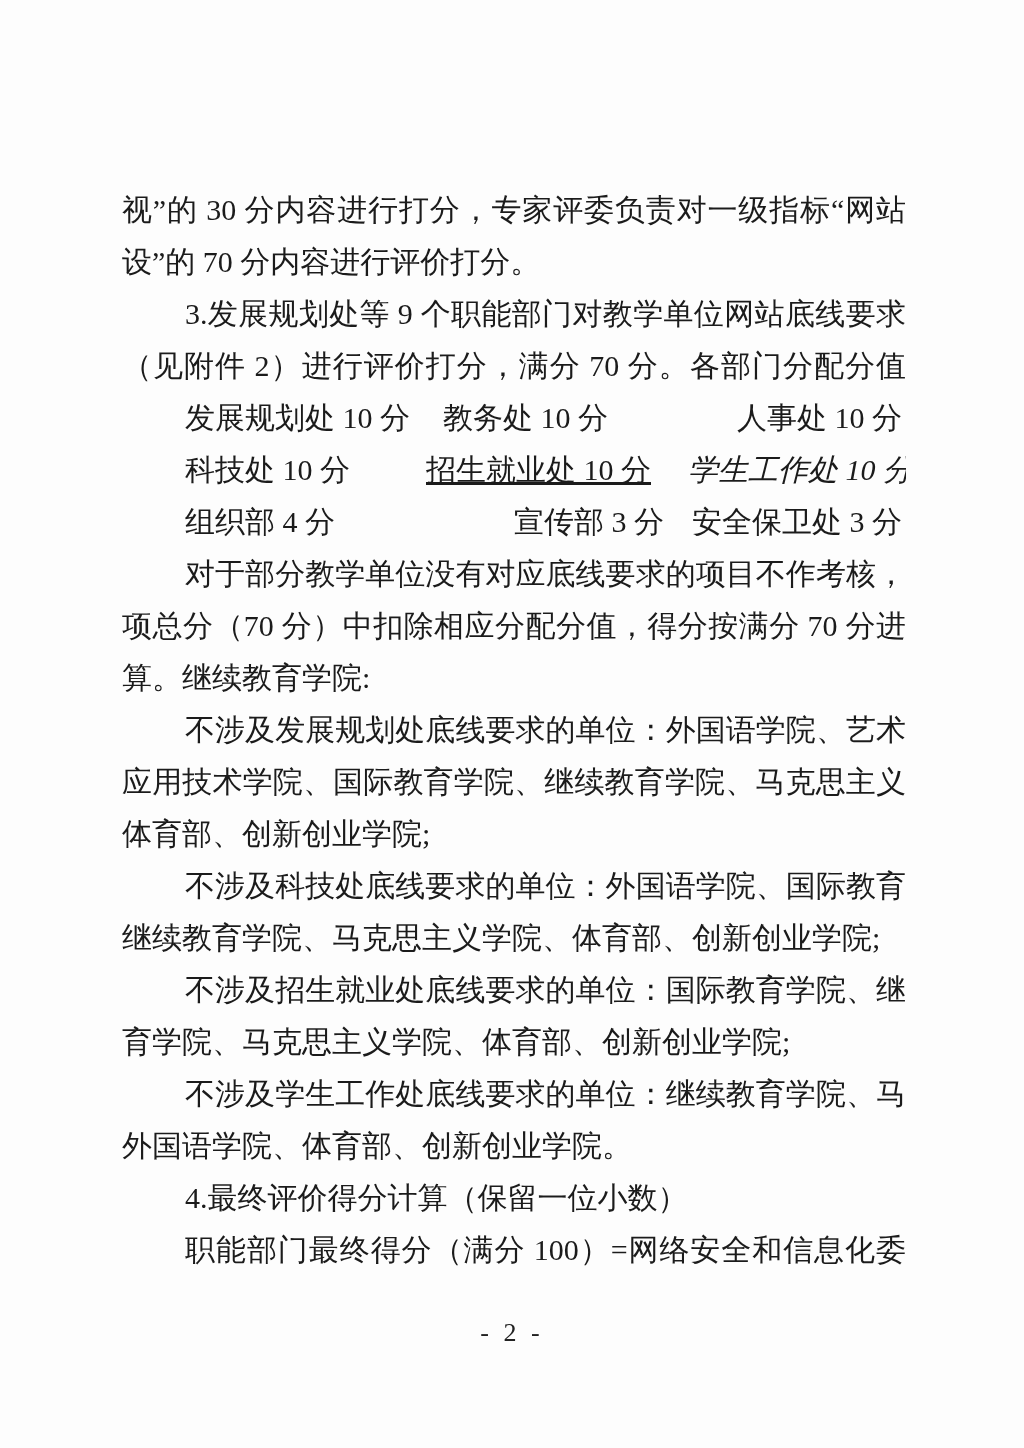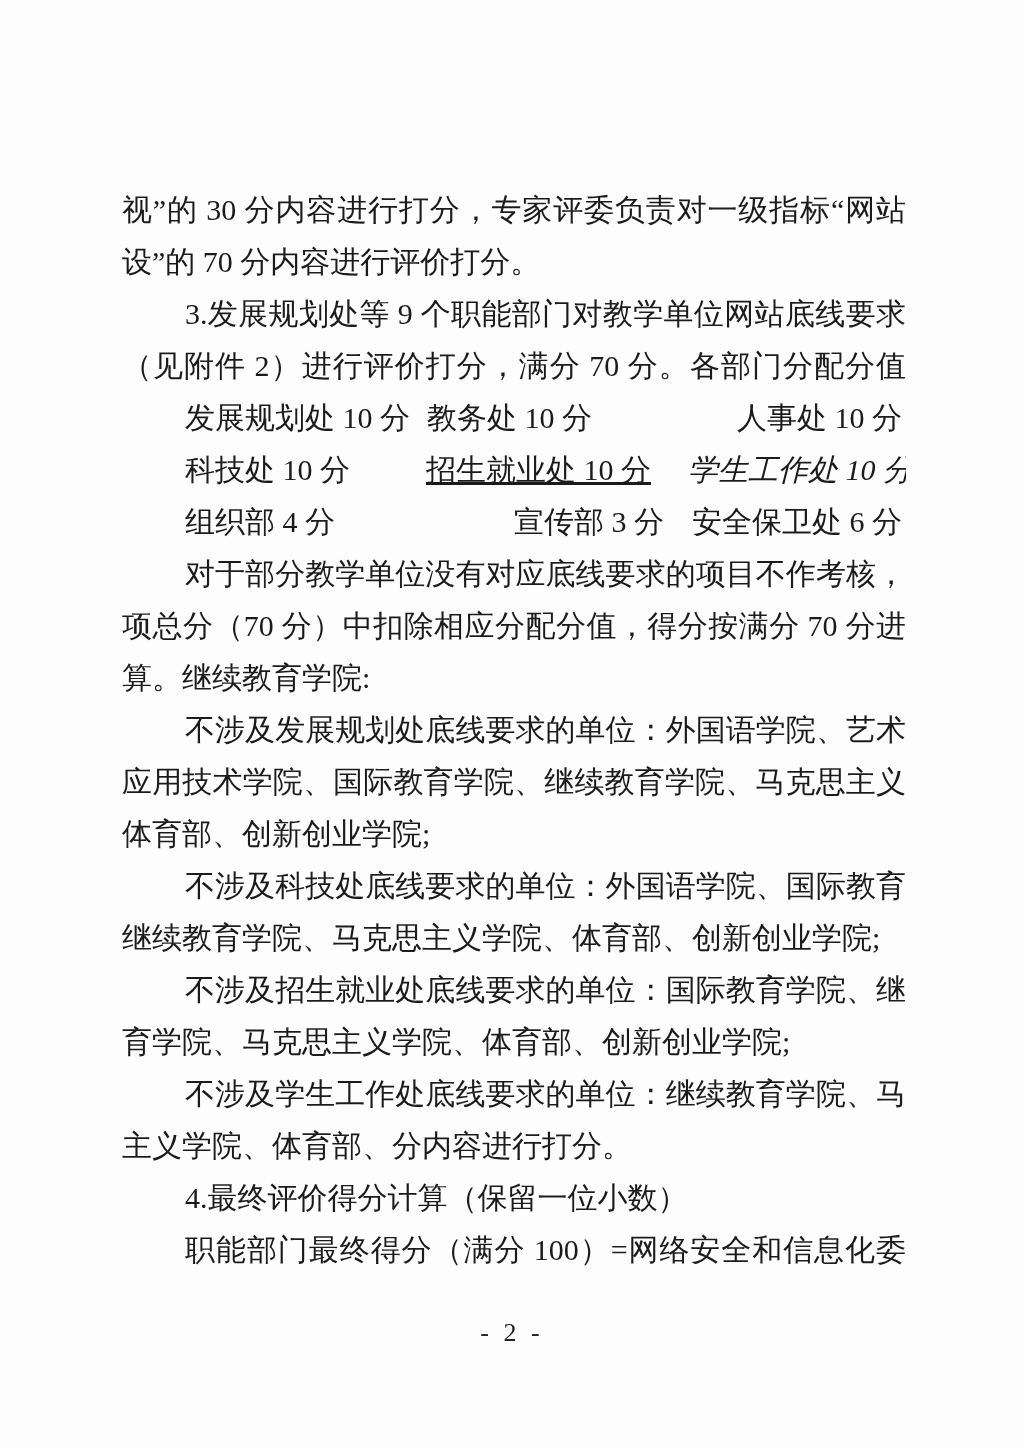--- a/index.html
+++ b/index.html
@@ -34,21 +34,21 @@
     text-align: justify;
     text-align-last: justify;
     text-justify: inter-character;
   }
   
   .ind { text-indent: 63px; }
   
   .row { position: relative; }
   .row .c { position: absolute; top: 0; white-space: nowrap; }
   .r0c0, .r1c0, .r2c0 { left: 63px; }
-  .r0c1 { left: 305px; }
+  .r0c1 { left: 321px; }
   .r0c2 { left: 615px; }
   .r1c1 { left: 304px; text-decoration: underline; }
   .r1c2 { left: 566px; font-style: italic; }
   .r2c1 { left: 392px; }
   .r2c2 { left: 570px; }
   .pagenum {
     position: absolute;
     left: 0; top: 1318px;
     width: 1024px;
     text-align: center;
@@ -74,34 +74,34 @@
       <span class="c r0c2">人事处 10 分</span>
     </div>
     <div class="ln row">
       <span class="c r1c0">科技处 10 分</span>
       <span class="c r1c1">招生就业处 10 分</span>
       <span class="c r1c2">学生工作处 10 分</span>
     </div>
     <div class="ln row">
       <span class="c r2c0">组织部 4 分</span>
       <span class="c r2c1">宣传部 3 分</span>
-      <span class="c r2c2">安全保卫处 6 分</span>
+      <span class="c r2c2">安全保卫处 3 分</span>
     </div>
 
     <p class="ln j ind">对于部分教学单位没有对应底线要求的项目不作考核，在此</p>
     <p class="ln j">项总分（70 分）中扣除相应分配分值，得分按满分 70 分进行折</p>
     <p class="ln">算。继续教育学院:</p>
     <p class="ln j ind">不涉及发展规划处底线要求的单位：外国语学院、艺术学院、</p>
     <p class="ln j">应用技术学院、国际教育学院、继续教育学院、马克思主义学院、</p>
     <p class="ln">体育部、创新创业学院;</p>
     <p class="ln j ind">不涉及科技处底线要求的单位：外国语学院、国际教育学院、</p>
     <p class="ln">继续教育学院、马克思主义学院、体育部、创新创业学院;</p>
     <p class="ln j ind">不涉及招生就业处底线要求的单位：国际教育学院、继续教</p>
     <p class="ln">育学院、马克思主义学院、体育部、创新创业学院;</p>
     <p class="ln j ind">不涉及学生工作处底线要求的单位：继续教育学院、马克思</p>
-    <p class="ln">主义学院、体育部、分内容进行打分。</p>
+    <p class="ln">外国语学院、体育部、创新创业学院。</p>
     <p class="ln ind">4.最终评价得分计算（保留一位小数）</p>
     <p class="ln j ind">职能部门最终得分（满分 100）=网络安全和信息化委员会办</p>
 
   </div>
 
   <div class="pagenum">- 2 -</div>
 </div>
 
 </body></html>

